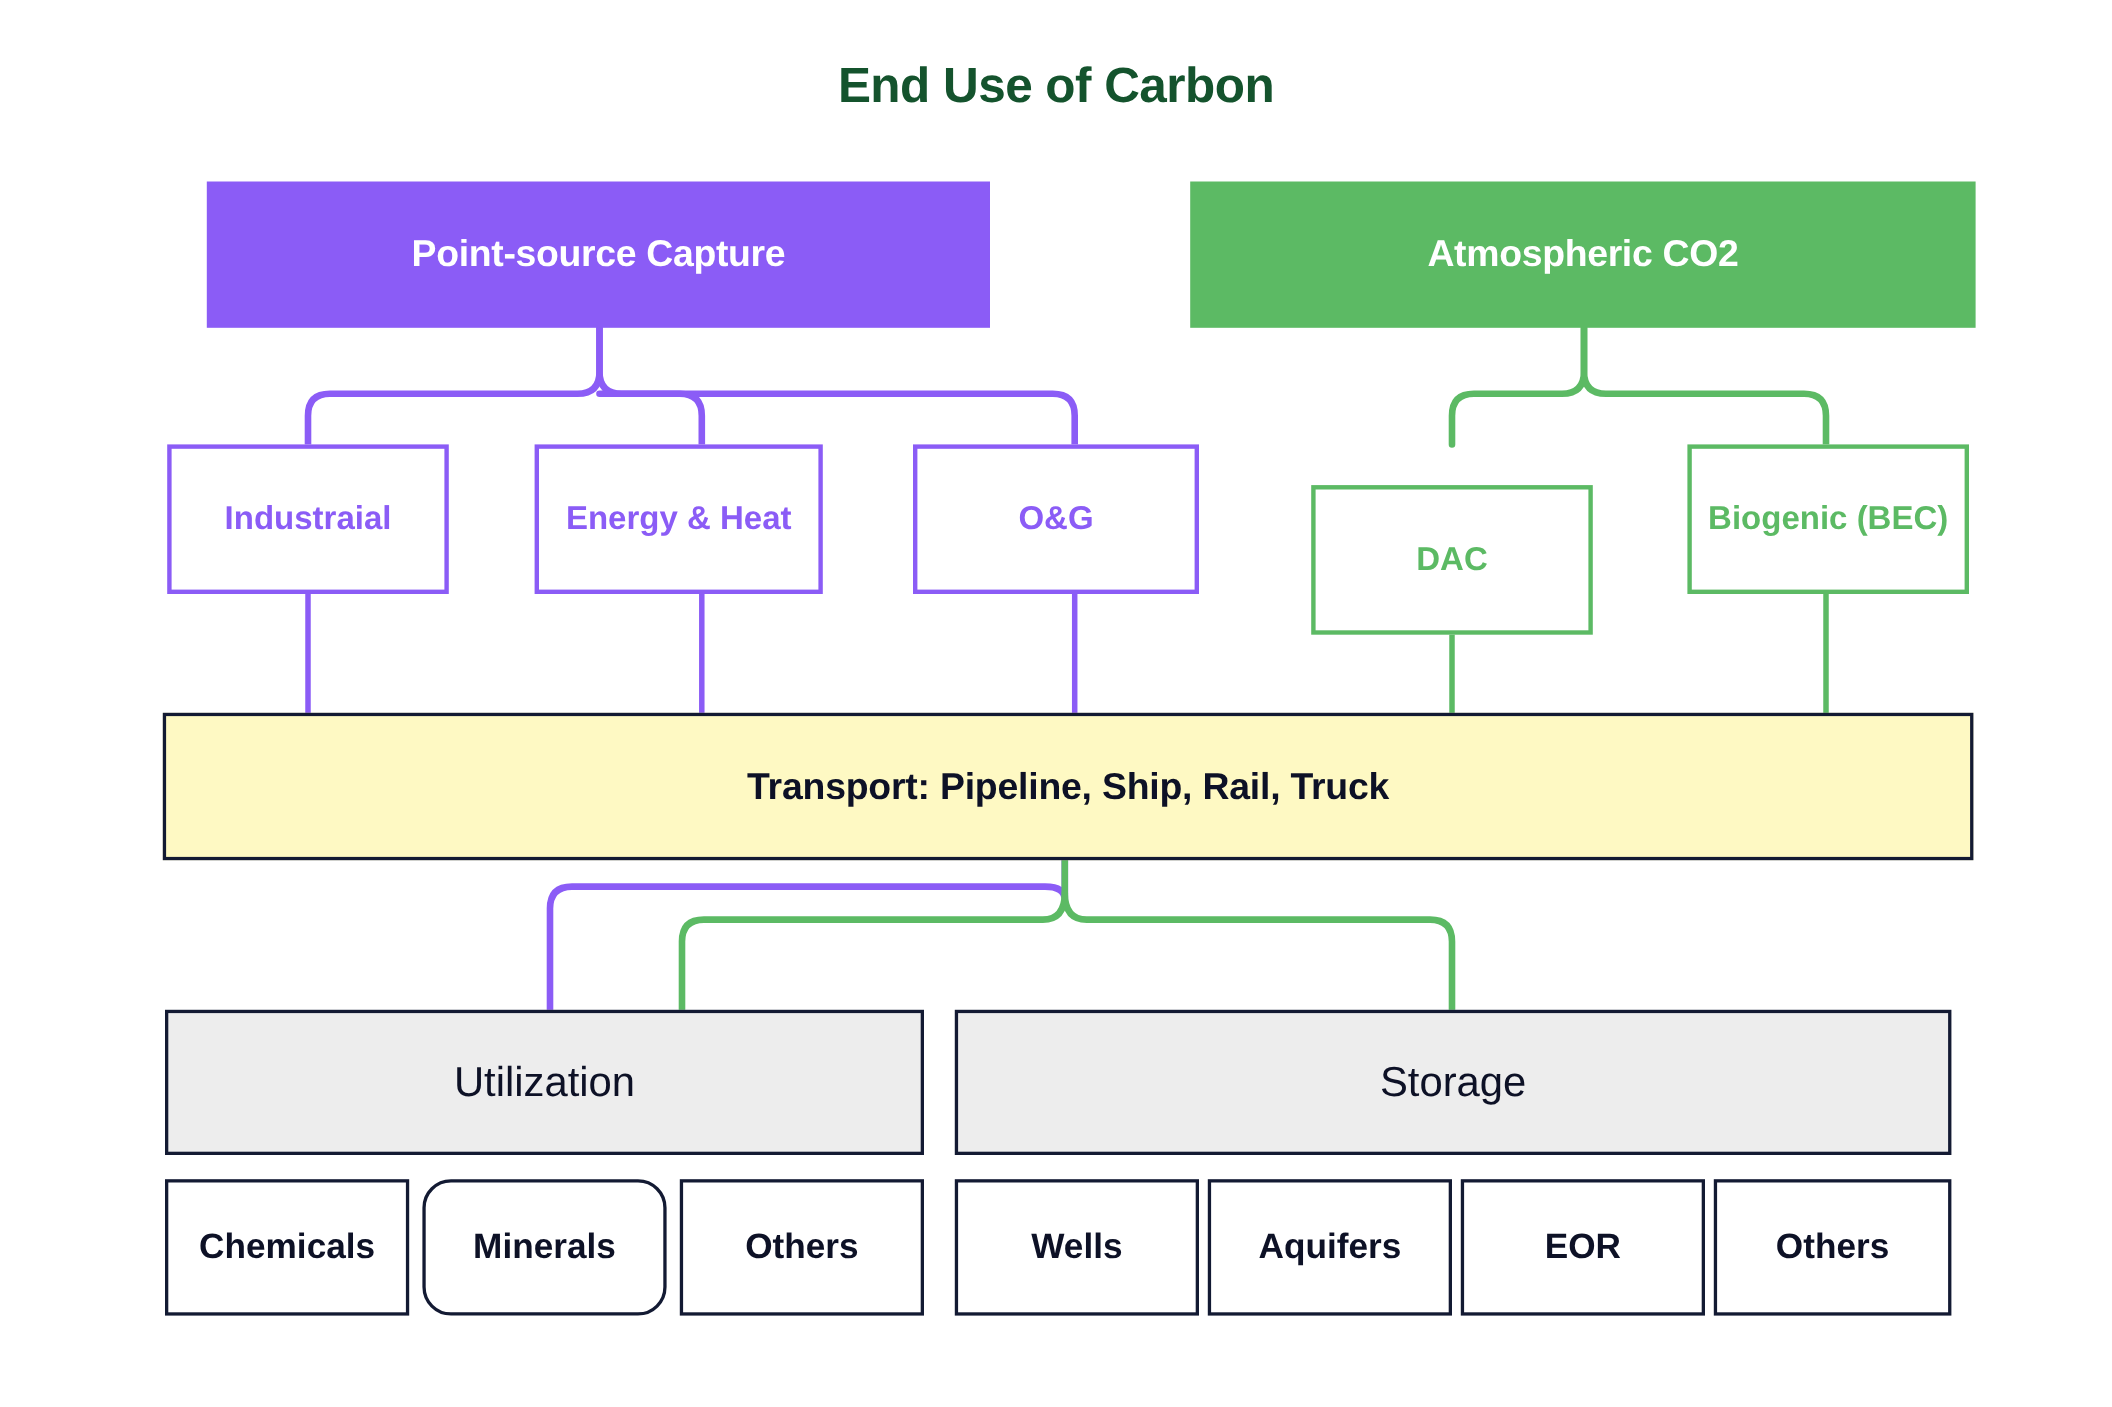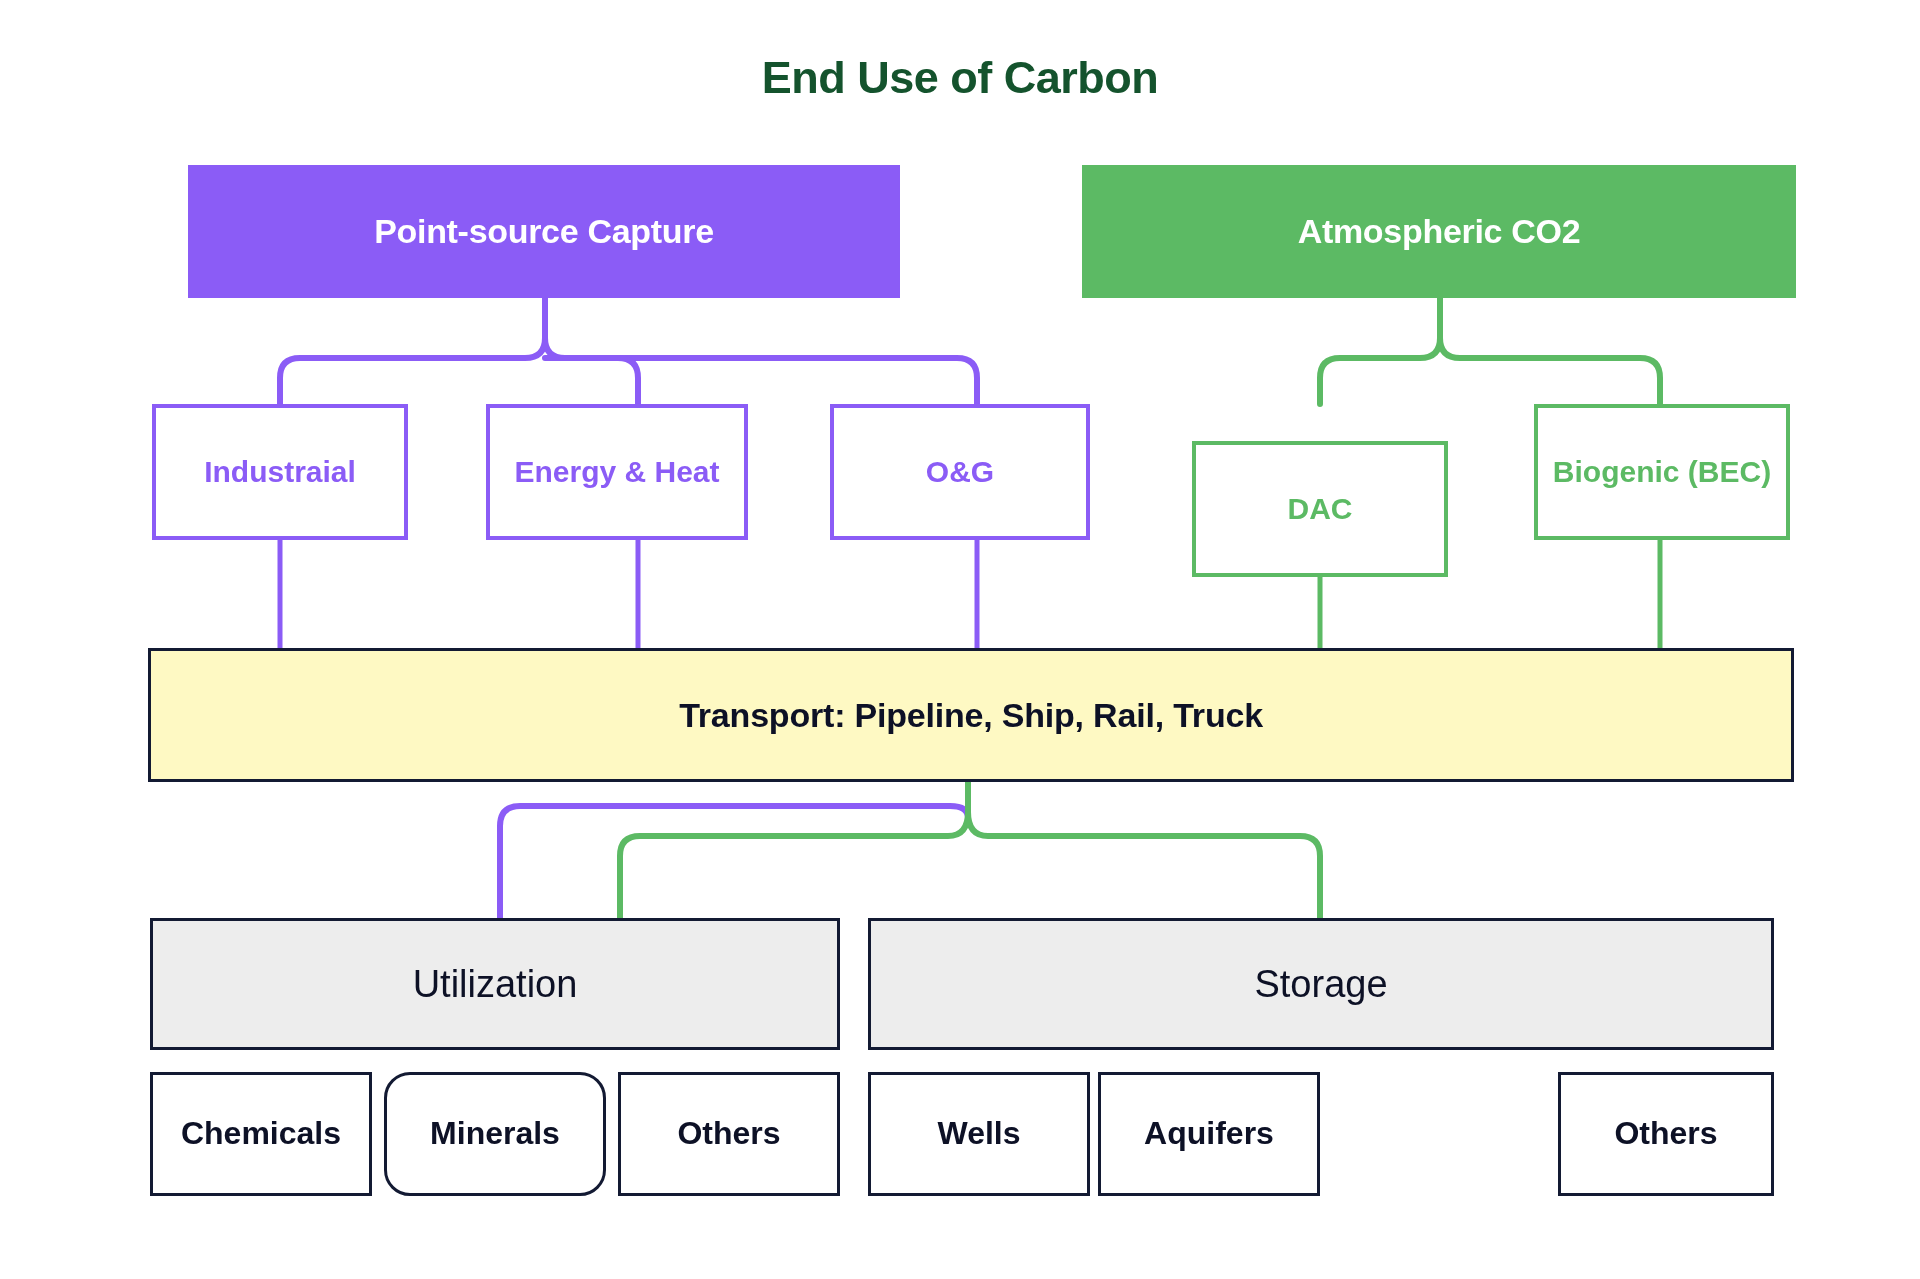--- a/index.html
+++ b/index.html
@@ -199,18 +199,21 @@
   </div>
 
   <div class="node leaf" style="left:868px; top:1072px; width:222px; height:124px;">
     <span>Wells</span>
   </div>
 
   <div class="node leaf" style="left:1098px; top:1072px; width:222px; height:124px;">
     <span>Aquifers</span>
   </div>
 
+  <div class="node leaf" style="left:1328px; top:1072px; width:222px; height:124px;">
+    <span>EOR</span>
+  </div>
 
   <div class="node leaf" style="left:1558px; top:1072px; width:216px; height:124px;">
     <span>Others</span>
   </div>
 
 </div>
 
 </body></html>

